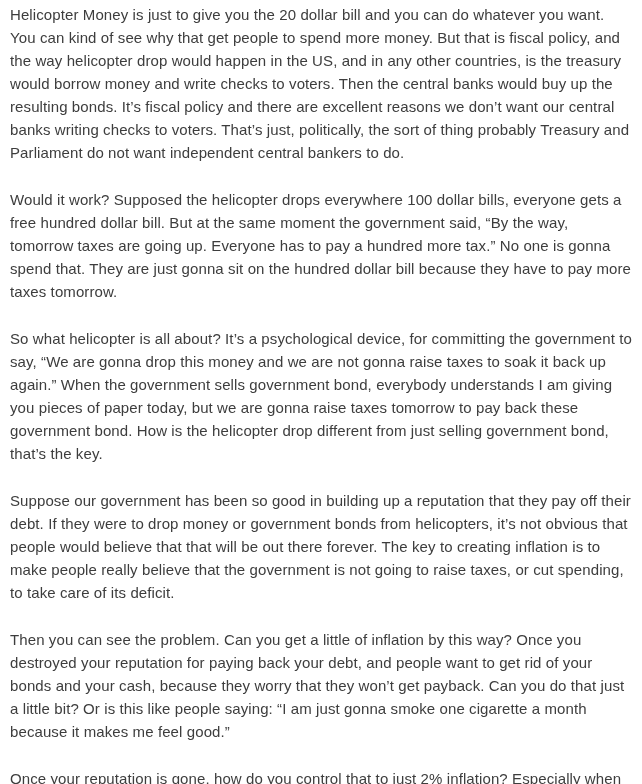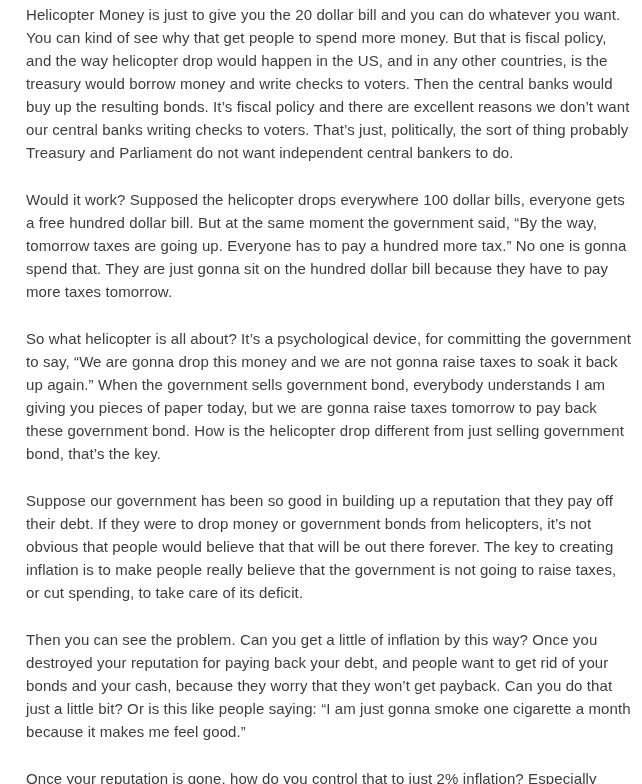--- a/index.html
+++ b/index.html
@@ -14,21 +14,21 @@
     font-family: "Liberation Sans", "DejaVu Sans", sans-serif;
   }
   .transcript {
     padding: 3px 10px 0 10px;
     color: #3d3d3d;
     font-size: 15px;
     line-height: 23px;
     letter-spacing: 0.1px;
   }
   .transcript p {
-    margin: 0 0 24px 16px;
+    margin: 0 0 24px 0;
   }
   .transcript p:last-child {
     margin-bottom: 0;
   }
 </style>
 </head>
 <body>
 
 <div class="transcript">
   <p>Helicopter Money is just to give you the 20 dollar bill and you can do whatever you want. You can kind of see why that get people to spend more money. But that is fiscal policy, and the way helicopter drop would happen in the US, and in any other countries, is the treasury would borrow money and write checks to voters. Then the central banks would buy up the resulting bonds. It’s fiscal policy and there are excellent reasons we don’t want our central banks writing checks to voters. That’s just, politically, the sort of thing probably Treasury and Parliament do not want independent central bankers to do.</p>

